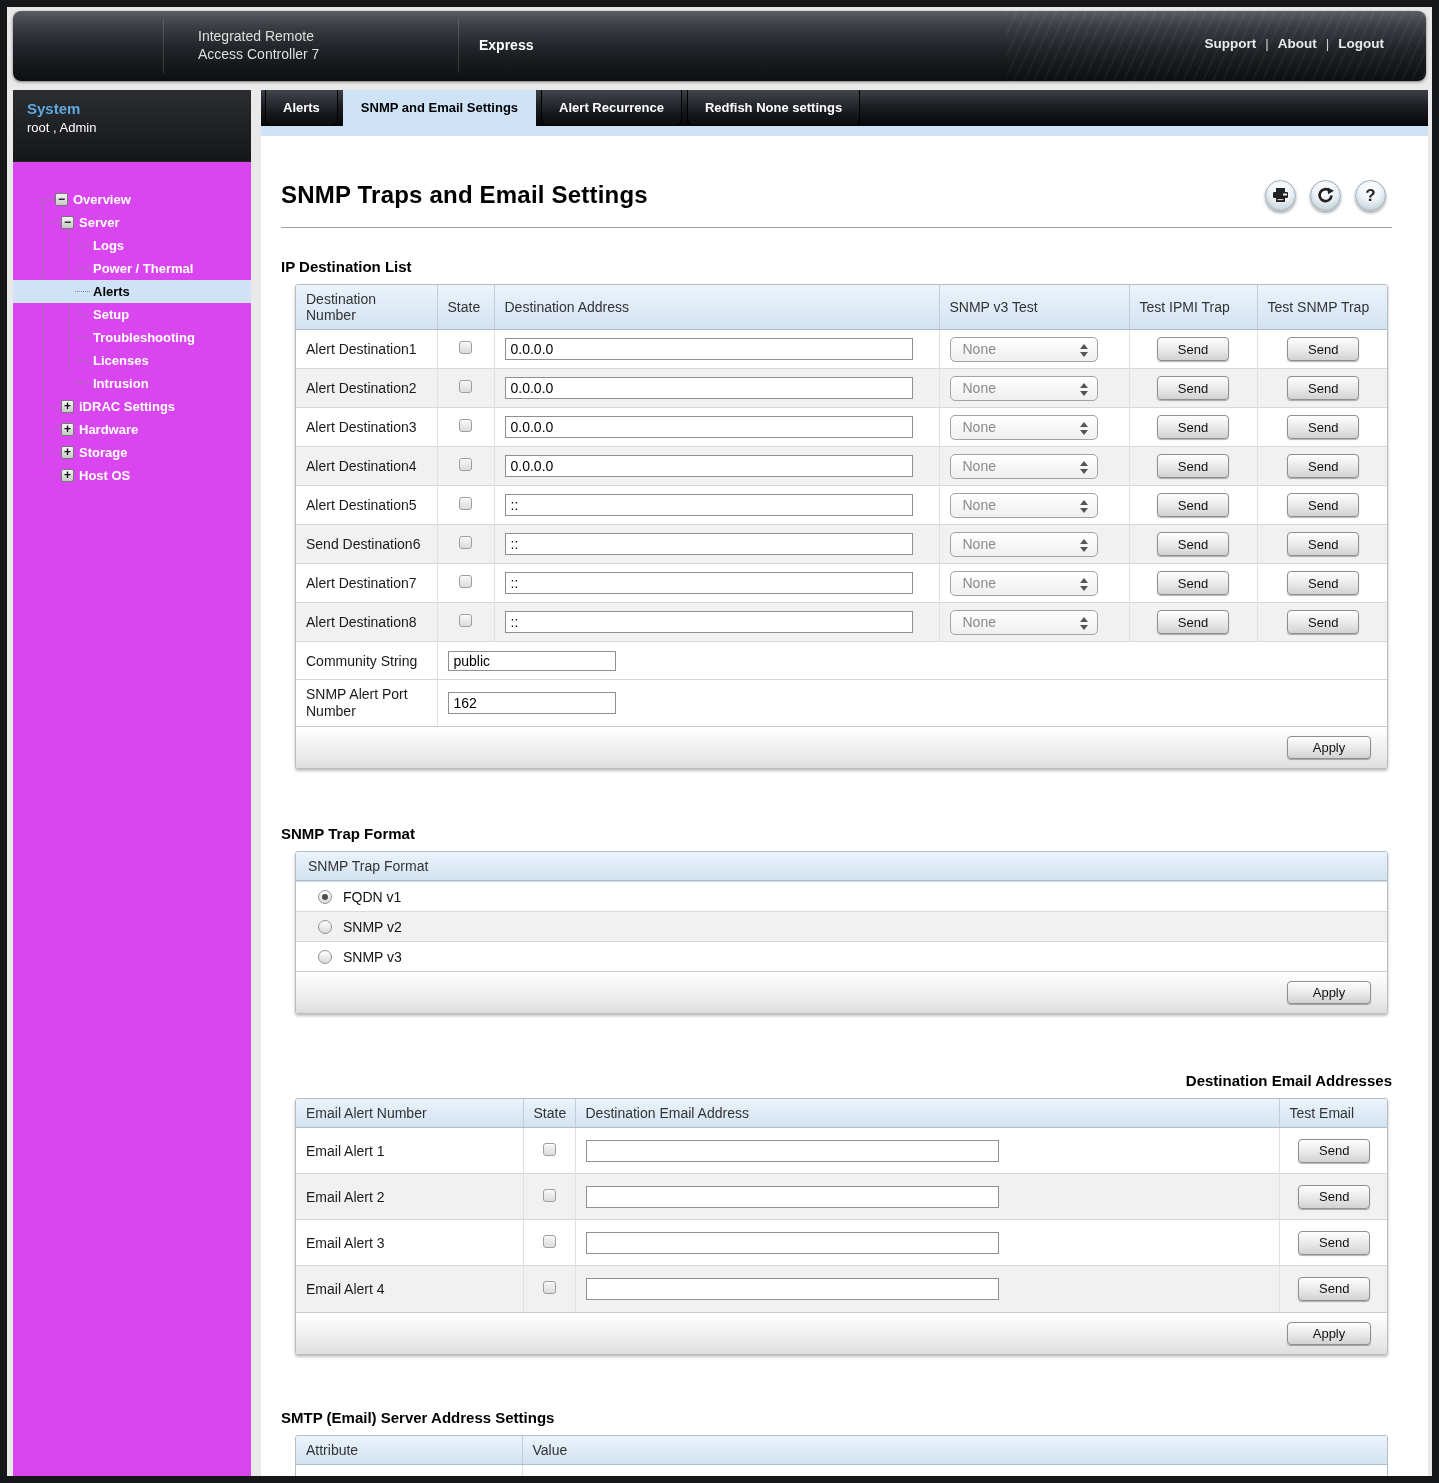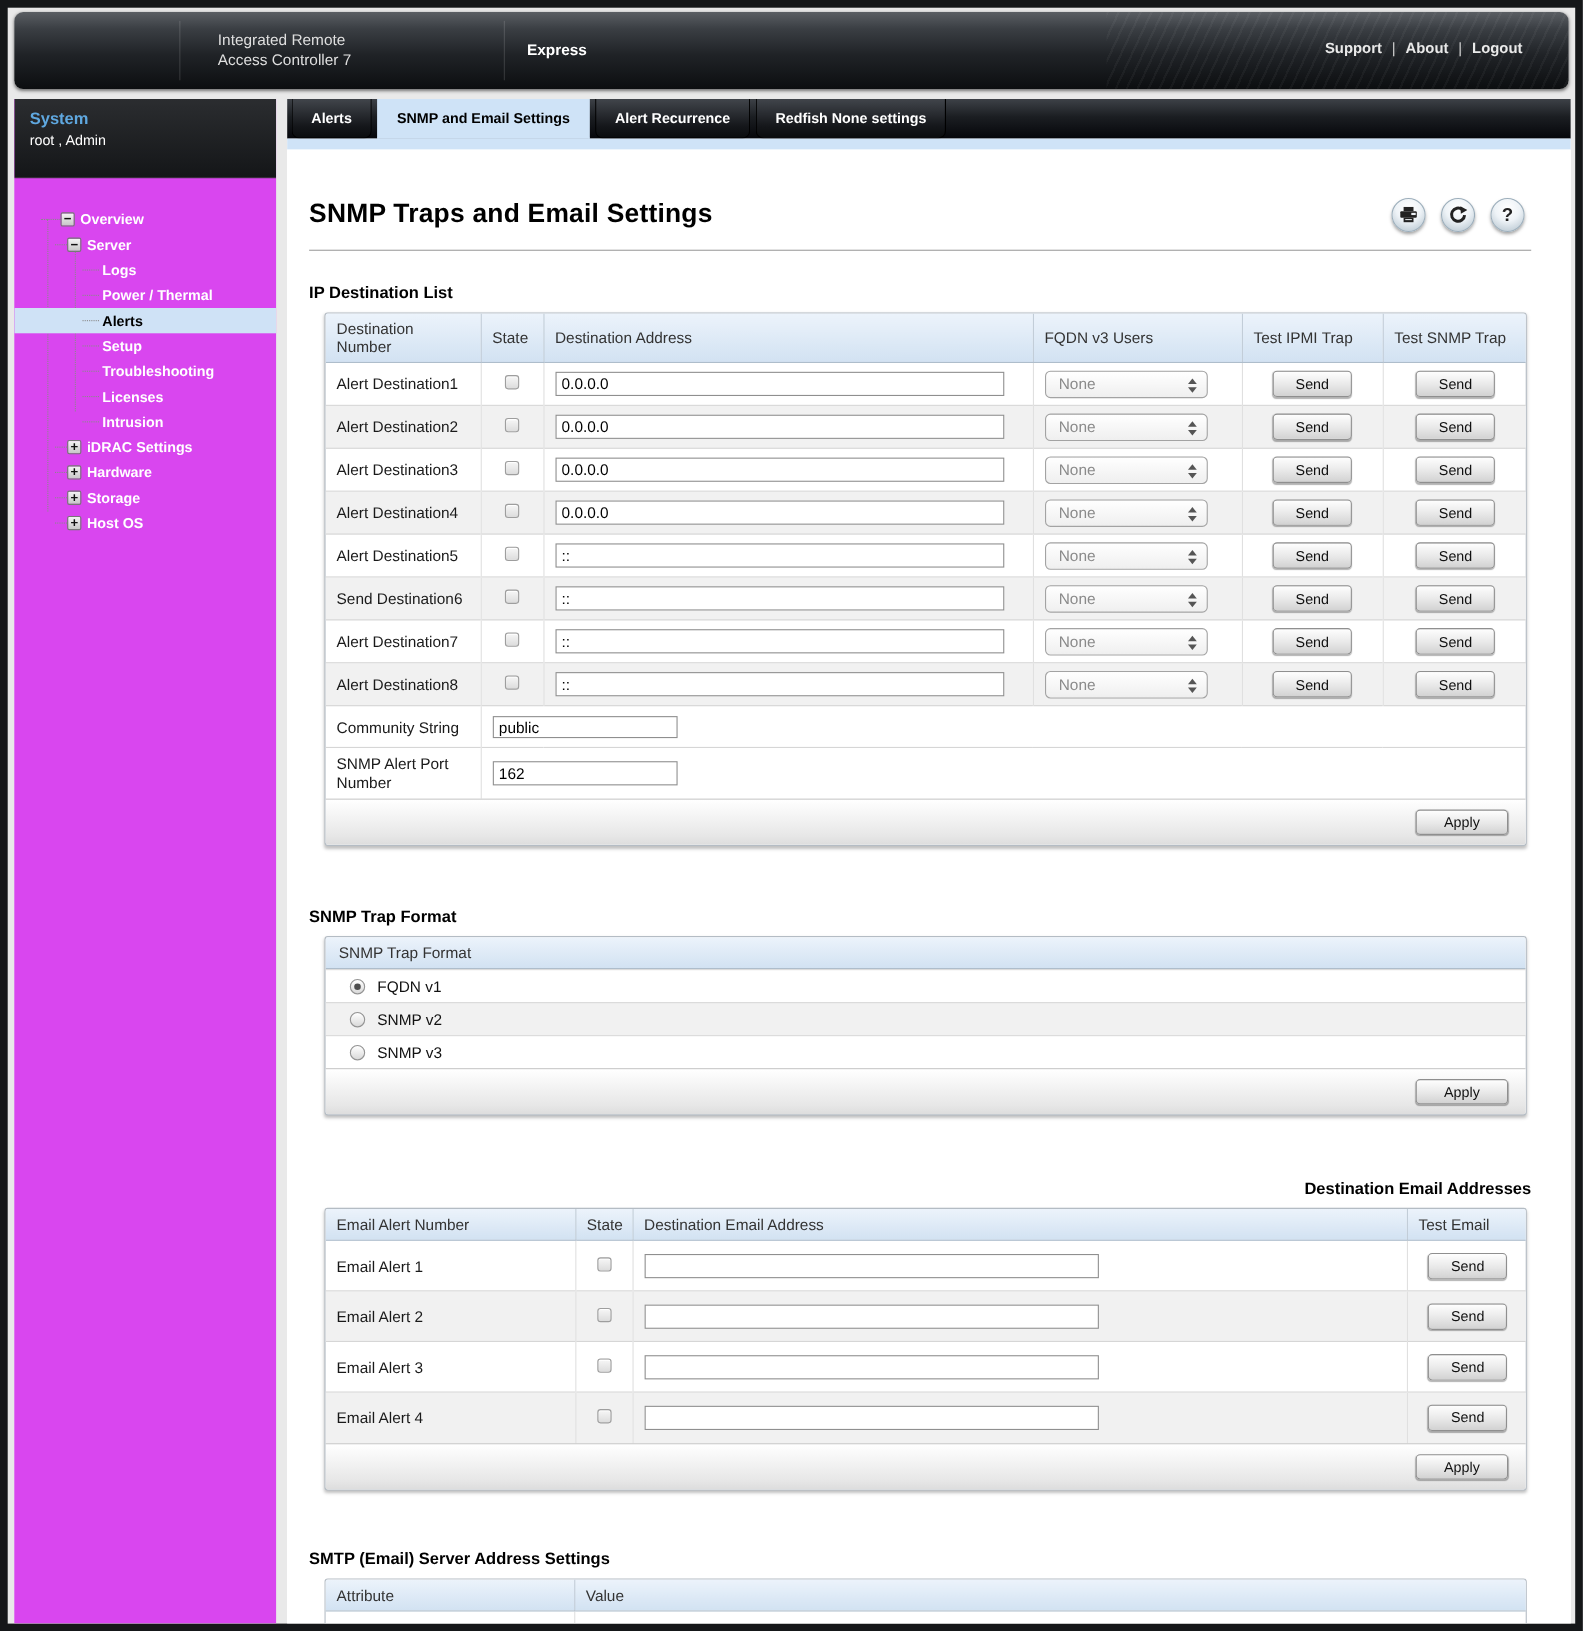--- a/index.html
+++ b/index.html
@@ -291,21 +291,21 @@
                   <col style="width:445px">
                   <col style="width:190px">
                   <col style="width:128px">
                   <col style="width:132px">
                 </colgroup>
             <thead>
               <tr>
                 <th>Destination Number</th>
                 <th>State</th>
                 <th>Destination Address</th>
-                <th>FQDN v3 Users</th>
+                <th>SNMP v3 Test</th>
                 <th>Test IPMI Trap</th>
                 <th>Test SNMP Trap</th>
               </tr>
             </thead>
             <tbody id="ip-rows">
   <tr>
     <td>Alert Destination1</td>
     <td class="center"><span class="checkbox"></span></td>
     <td><input type="text" class="ip-input" value="0.0.0.0" style=""></td>
     <td>

